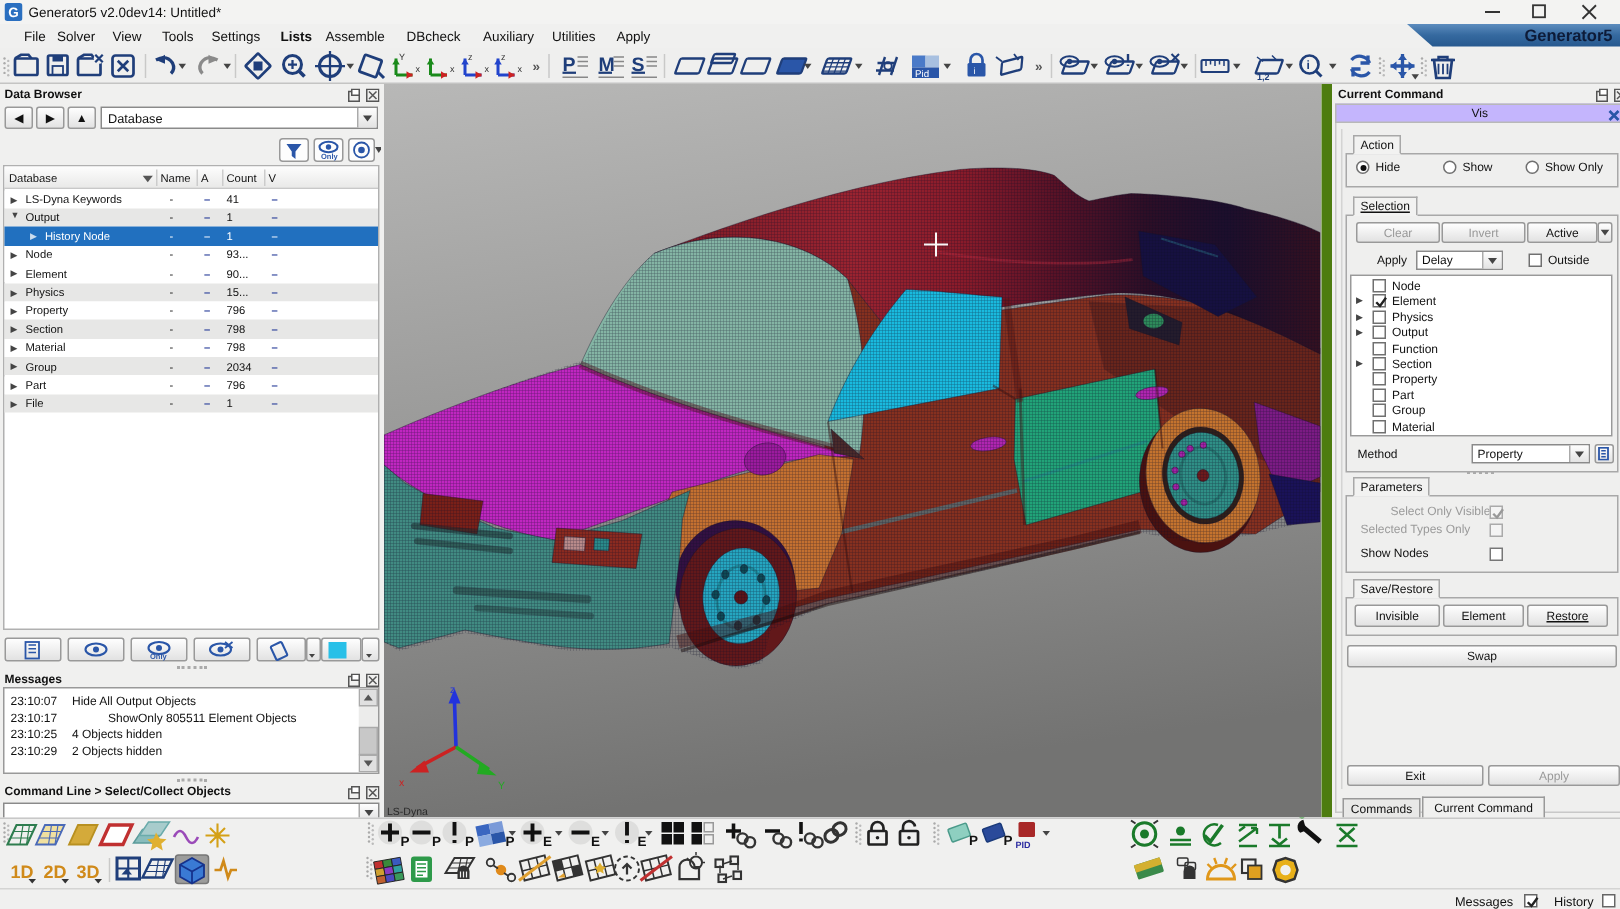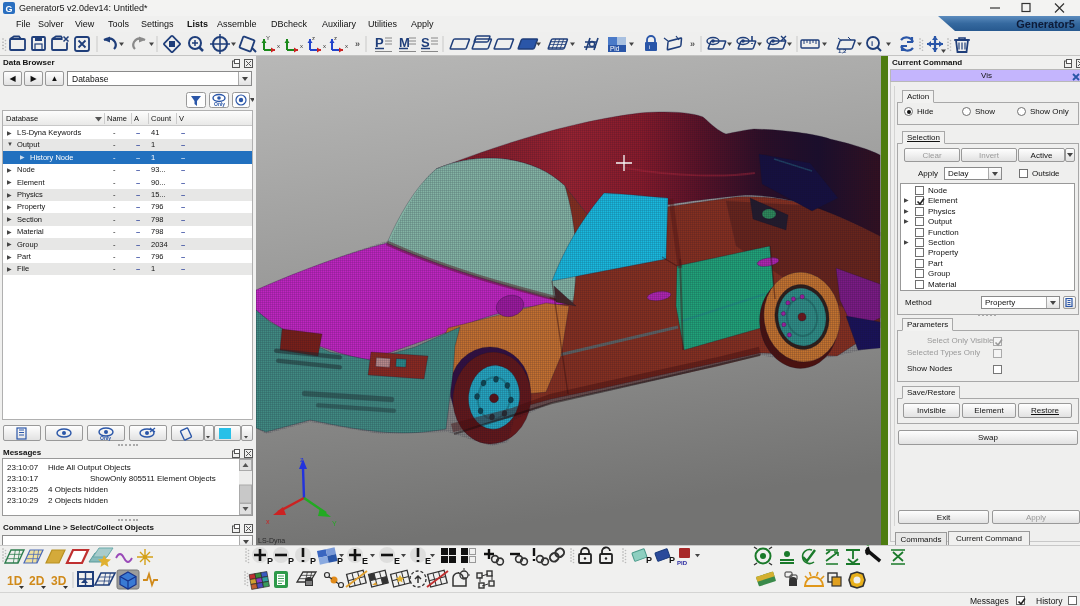--- a/index.html
+++ b/index.html
@@ -379,21 +379,21 @@
 <svg class="abs" style="left:232px;top:393px" width="21" height="9">
  <rect x="0.5" y="2" width="7" height="6.5" fill="none" stroke="#555"></rect>
       <rect x="2.5" y="0.5" width="5" height="4" fill="#fff" stroke="#555"></rect>
  <rect x="12.5" y="0.5" width="8" height="8" fill="none" stroke="#555"></rect>
       <path d="M14 2 l5 5 m0 -5 l-5 5" stroke="#555"></path>
 </svg>
 <div class="abs" style="left:2px;top:402px;width:251px;height:58px;background:#fff;border:1px solid #999;">
 <div class="t" style="left:4px;top:4px;font-size:8px;">23:10:07</div>
       <div class="t" style="left:45px;top:4px;font-size:8px;">Hide All Output Objects</div>
 <div class="t" style="left:4px;top:15px;font-size:8px;">23:10:17</div>
-      <div class="t" style="left:45px;top:15px;font-size:8px;padding-left:42px;">ShowOnly 805511 Element Objects</div>
+      <div class="t" style="left:27px;top:15px;font-size:8px;padding-left:42px;">ShowOnly 805511 Element Objects</div>
 <div class="t" style="left:4px;top:26px;font-size:8px;">23:10:25</div>
       <div class="t" style="left:45px;top:26px;font-size:8px;">4 Objects hidden</div>
 <div class="t" style="left:4px;top:37px;font-size:8px;">23:10:29</div>
       <div class="t" style="left:45px;top:37px;font-size:8px;">2 Objects hidden</div>
 <svg class="abs" style="right:0;top:0" width="13" height="56">
  <rect x="0" y="0" width="13" height="56" fill="#ececeb"></rect>
  <rect x="0.5" y="0.5" width="12" height="11" fill="#e0e0e0" stroke="#aaa"></rect>
         <path d="M6.5 4 l-3 4 h6 z" fill="#555"></path>
  <rect x="0.5" y="44.5" width="12" height="11" fill="#e0e0e0" stroke="#aaa"></rect>
         <path d="M6.5 52 l-3 -4 h6 z" fill="#555"></path>

